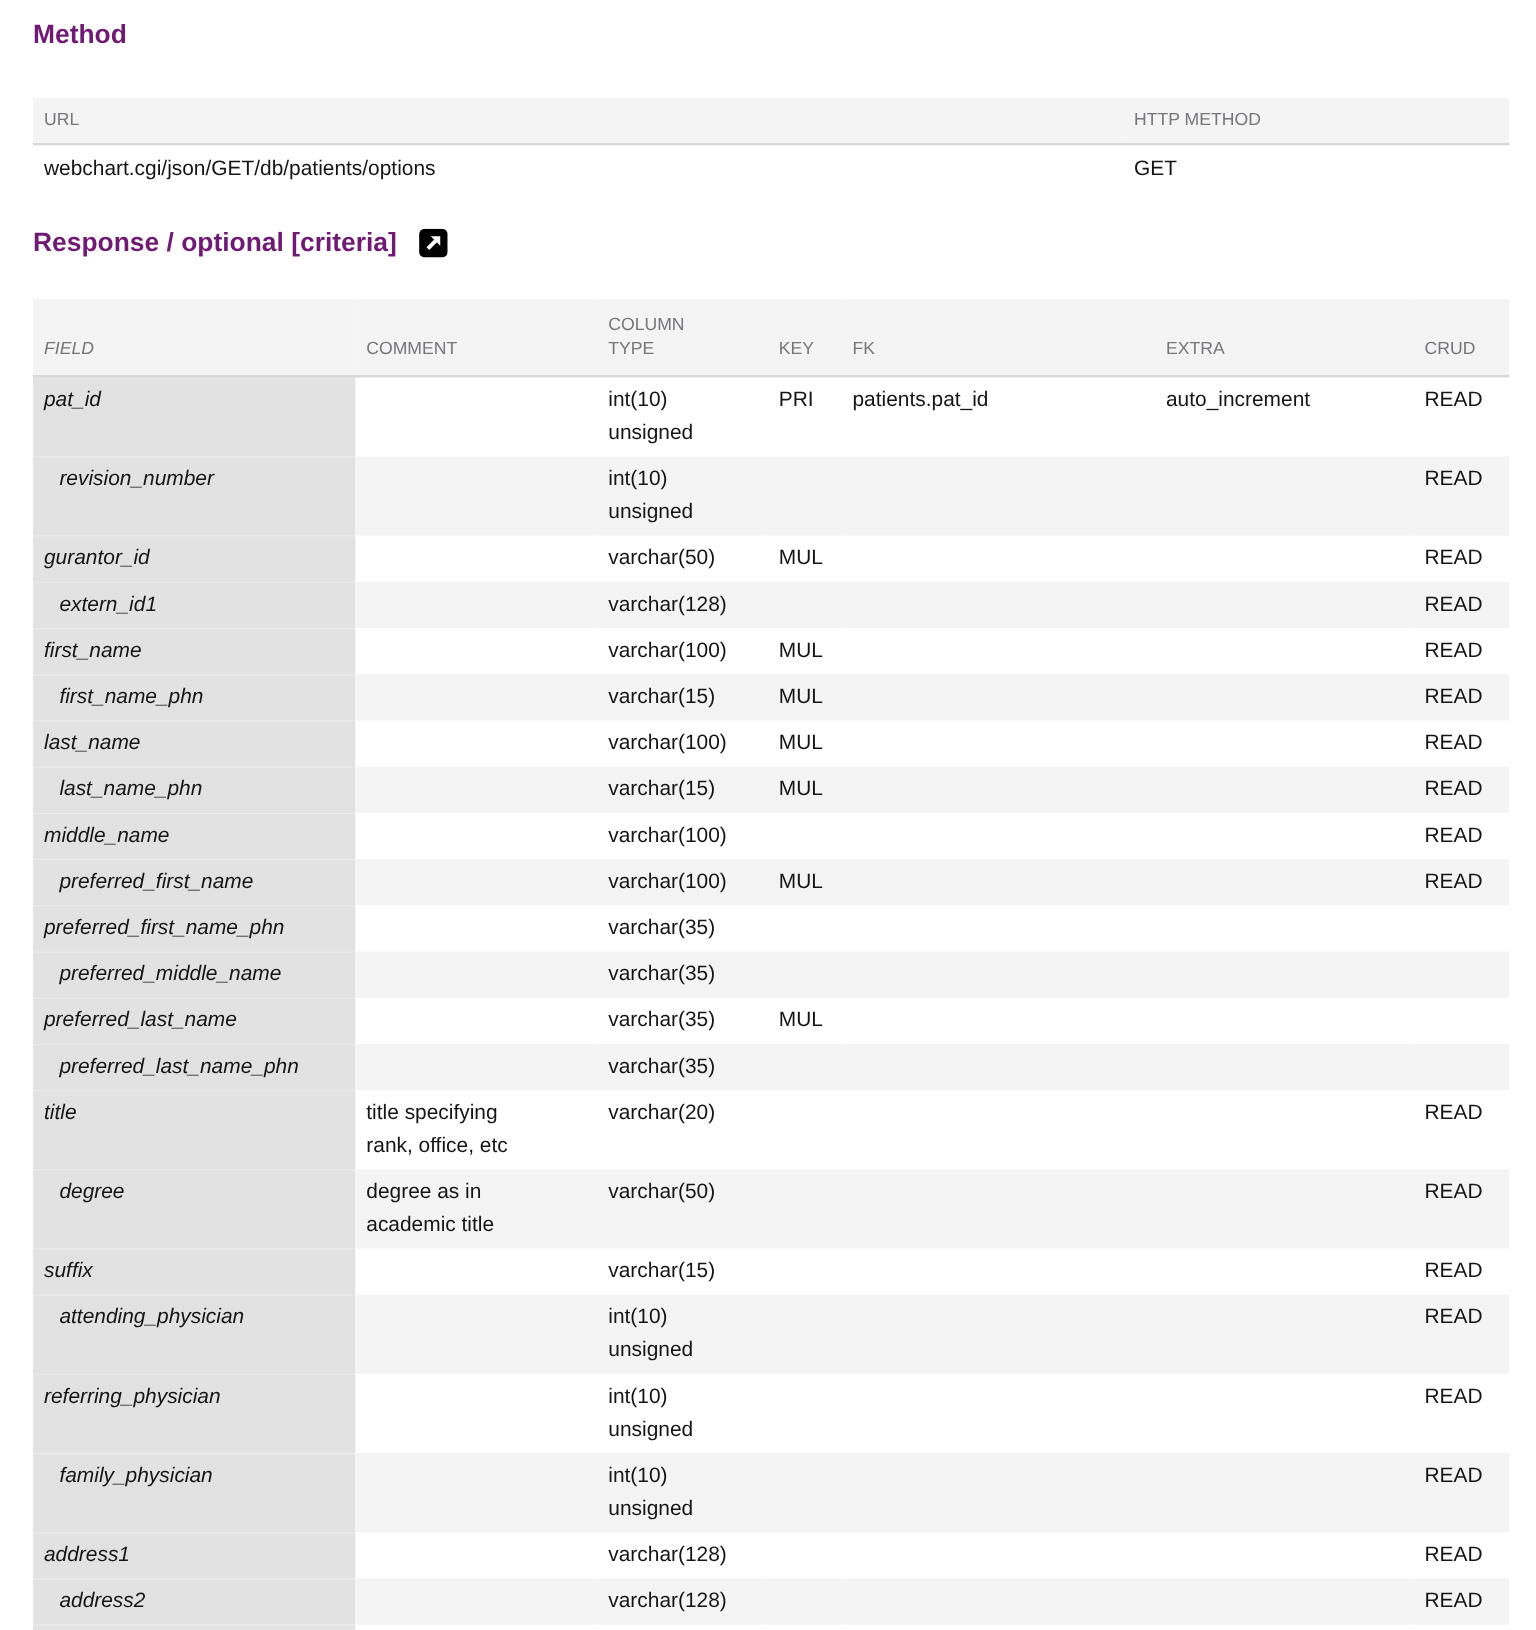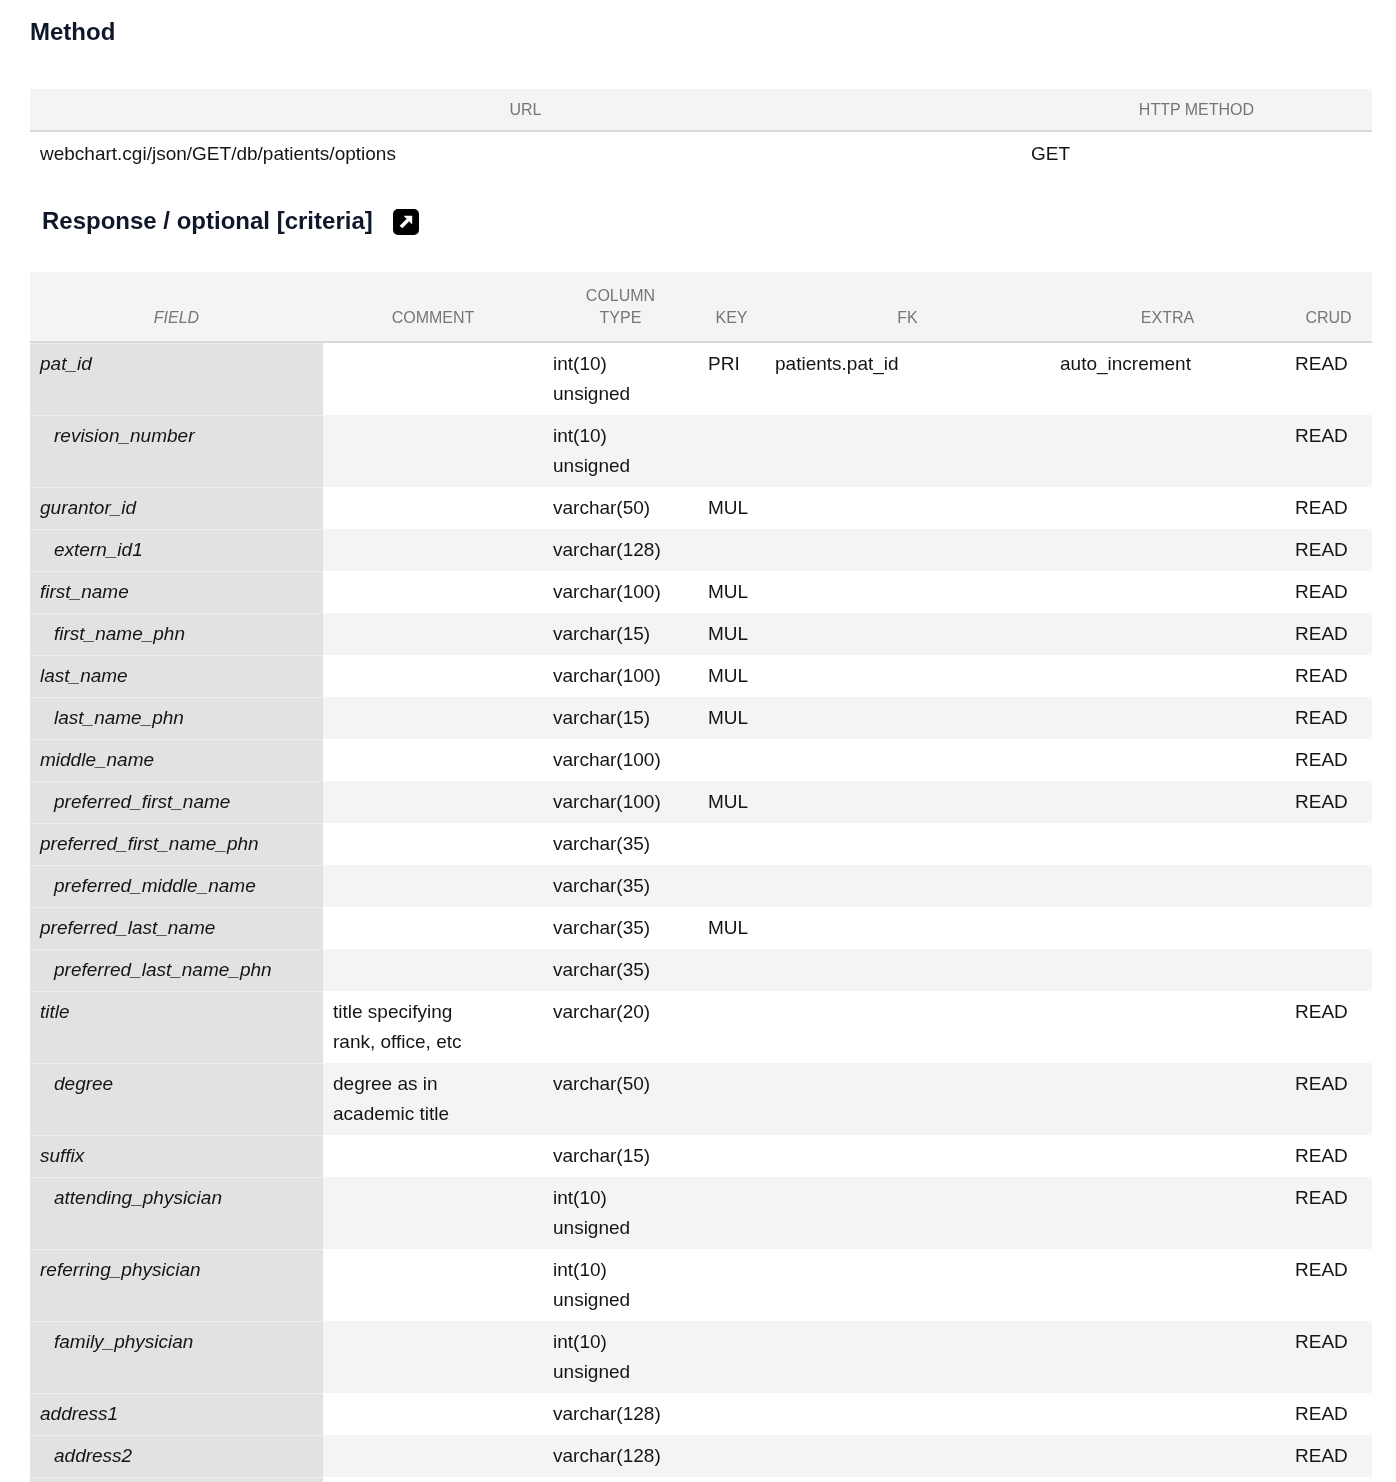--- a/index.html
+++ b/index.html
@@ -9,33 +9,33 @@
     overflow: hidden;
     background: #ffffff;
     font-family: "Liberation Sans", sans-serif;
     color: #151515;
   }
   main { padding: 0 24px 0 30px; }
 
   h1, h2 {
     font-size: 24px;
     font-weight: bold;
-    color: #0f172a;
+    color: #701a75;
     line-height: 28px;
   }
   h1 { margin: 18px 0 0 0; }
-  h2 { margin: 31px 0 0 12px; display: flex; align-items: flex-end; gap: 20px; }
+  h2 { margin: 31px 0 0 0; display: flex; align-items: center; gap: 20px; }
 
   table {
     border-collapse: collapse;
     table-layout: fixed;
     width: 1342px;
   }
   th {
-    text-align: center;
+    text-align: left;
     font-weight: normal;
     font-size: 16px;
     line-height: 22px;
     color: #76767a;
     background: #f4f4f5;
     vertical-align: bottom;
   }
   thead tr { border-bottom: 2px solid #d8d8d9; }
   td {
     font-size: 19px;

